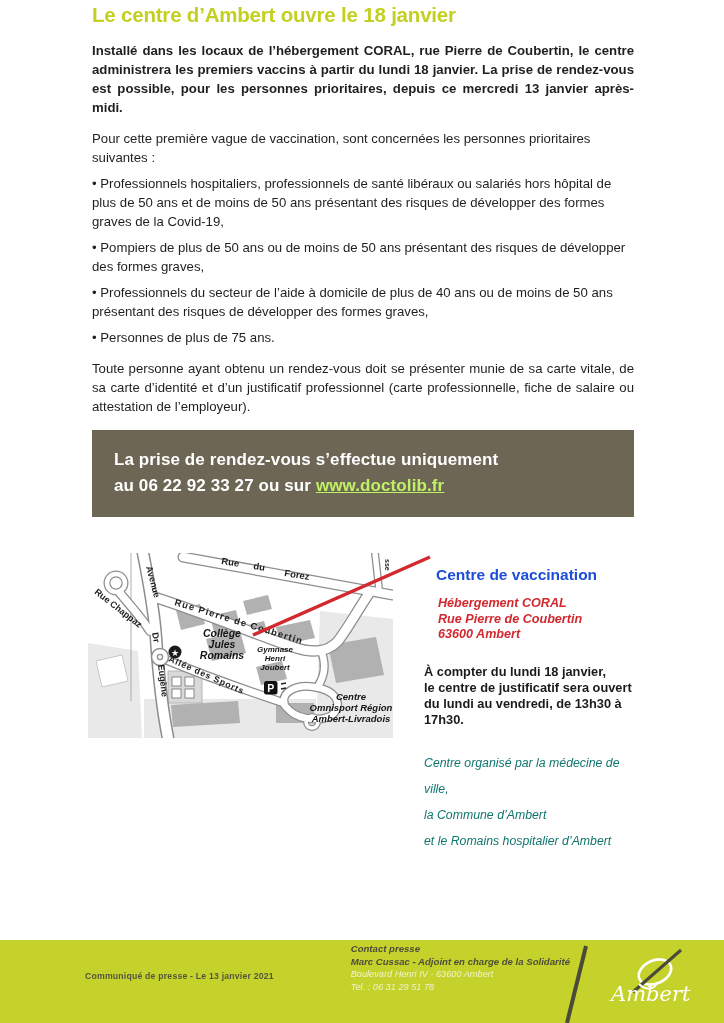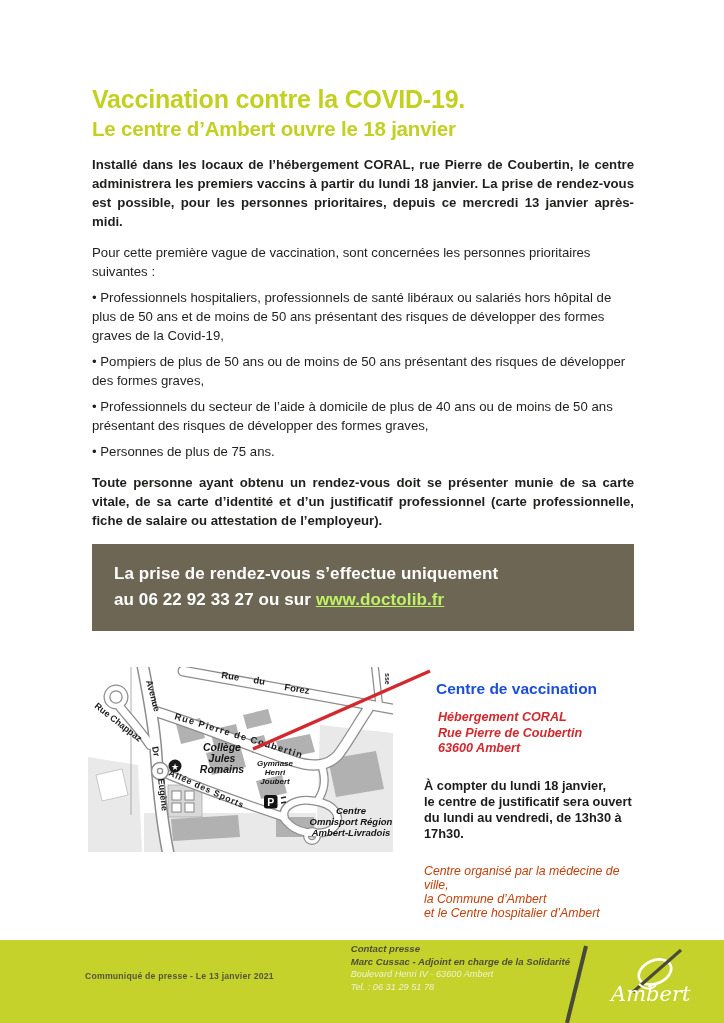--- a/index.html
+++ b/index.html
@@ -13,60 +13,59 @@
     margin:84px 0 0 0;font-size:25px;line-height:30px;font-weight:800;
     color:#c3d021;letter-spacing:-0.2px;
   }
   h2.subtitle{
     margin:3px 0 0 0;font-size:20.5px;line-height:24px;font-weight:700;
     color:#c3d021;letter-spacing:-0.2px;
   }
   p.body{margin:12px 0 0 0;font-size:13.2px;line-height:19px;color:#1f1f1d;}
   p.lead{margin-top:14px;font-weight:700;text-align:justify;}
   p.bullet{margin-top:7px;}
-  p.req{margin-top:12px;font-weight:700;text-align:justify;}
+  p.req{margin-top:12px;font-weight:400;text-align:justify;}
   .booking-box{
     margin-top:14px;background:#6e6655;padding:17px 22px 18px 22px;
   }
   .booking-box p{
     margin:0;color:#ffffff;font-size:17px;line-height:26px;font-weight:700;
     letter-spacing:0.1px;
   }
   .booking-box a{color:#bef264;text-decoration:underline;font-weight:700;}
   .map-section{position:relative;margin-top:36px;height:215px;}
   .map-svg{position:absolute;left:-4px;top:0;}
   .redline-svg{position:absolute;left:0;top:0;pointer-events:none;}
   .map-street{font-family:"Liberation Sans",sans-serif;font-weight:700;fill:#1c1c1c;}
   .map-place{font-family:"Liberation Sans",sans-serif;font-weight:700;font-style:italic;fill:#141414;}
   .vax-col{position:absolute;left:332px;top:0;width:212px;}
   .vax-heading{margin:12px;font-size:15.5px;line-height:19px;font-weight:800;color:#1d4ed8;}
   .vax-address{margin:3px 0 0 14px;font-size:12.6px;line-height:15.5px;font-style:italic;color:#d2282e;font-weight:600;}
   .vax-schedule{margin:21px 0 0 0;font-size:12.8px;line-height:16px;font-weight:700;color:#1b1b1b;}
-  .vax-org{margin:22px 0 0 0;font-size:12.3px;line-height:14px;font-style:italic;color:#c2410c;}
+  .vax-org{margin:22px 0 0 0;font-size:12.3px;line-height:26px;font-style:italic;color:#0f766e;}
   .footer{
     position:absolute;left:0;right:0;bottom:0;height:83px;background:#c6d22c;
   }
   .footer-left{
     position:absolute;left:85px;top:31px;font-size:8.7px;font-weight:700;
     color:#55553e;letter-spacing:0.2px;
   }
   .footer-contact{
     position:absolute;right:154px;top:2px;text-align:left;font-style:italic;
   }
   .footer-contact .dark{font-size:9.6px;line-height:13px;font-weight:700;color:#4e4e38;}
   .footer-contact .light{font-size:9.2px;line-height:12.5px;color:#eff3d0;}
   .footer-art{position:absolute;right:0;top:0;}
 </style>
 </head>
 <body>
 
 <div class="page">
   <div class="content">
 
-    <h1 class="title">Vaccination contre la COVID-19.</h1>
     <h2 class="subtitle">Le centre d’Ambert ouvre le 18 janvier</h2>
 
     <p class="body lead">Installé dans les locaux de l’hébergement CORAL, rue Pierre de Coubertin, le centre administrera les premiers vaccins à partir du lundi 18 janvier. La prise de rendez-vous est possible, pour les personnes prioritaires, depuis ce mercredi 13 janvier après-midi.</p>
 
     <p class="body">Pour cette première vague de vaccination, sont concernées les personnes prioritaires suivantes :</p>
 
     <p class="body bullet">• Professionnels hospitaliers, professionnels de santé libéraux ou salariés hors hôpital de plus de 50 ans et de moins de 50 ans présentant des risques de développer des formes graves de la Covid-19,</p>
     <p class="body bullet">• Pompiers de plus de 50 ans ou de moins de 50 ans présentant des risques de développer des formes graves,</p>
     <p class="body bullet">• Professionnels du secteur de l’aide à domicile de plus de 40 ans ou de moins de 50 ans présentant des risques de développer des formes graves,</p>
     <p class="body bullet">• Personnes de plus de 75 ans.</p>
@@ -192,21 +191,21 @@
           <span>63600 Ambert</span>
         </p>
         <p class="vax-schedule">
           <span>À compter du lundi 18 janvier,</span><br>
           <span>le centre de justificatif sera ouvert</span><br>
           <span>du lundi au vendredi, de 13h30 à 17h30.</span>
         </p>
         <p class="vax-org">
           <span>Centre organisé par la médecine de ville,</span><br>
           <span>la Commune d’Ambert</span><br>
-          <span>et le Centre hospitalier d’Ambert</span>
+          <span>et le Romains hospitalier d’Ambert</span>
         </p>
       </div>
     </div>
   </div>
 
   <div class="footer">
     <div class="footer-left">Communiqué de presse - Le 13 janvier 2021</div>
     <div class="footer-contact">
       <div class="dark">Contact presse</div>
       <div class="dark">Marc Cussac - Adjoint en charge de la Solidarité</div>

